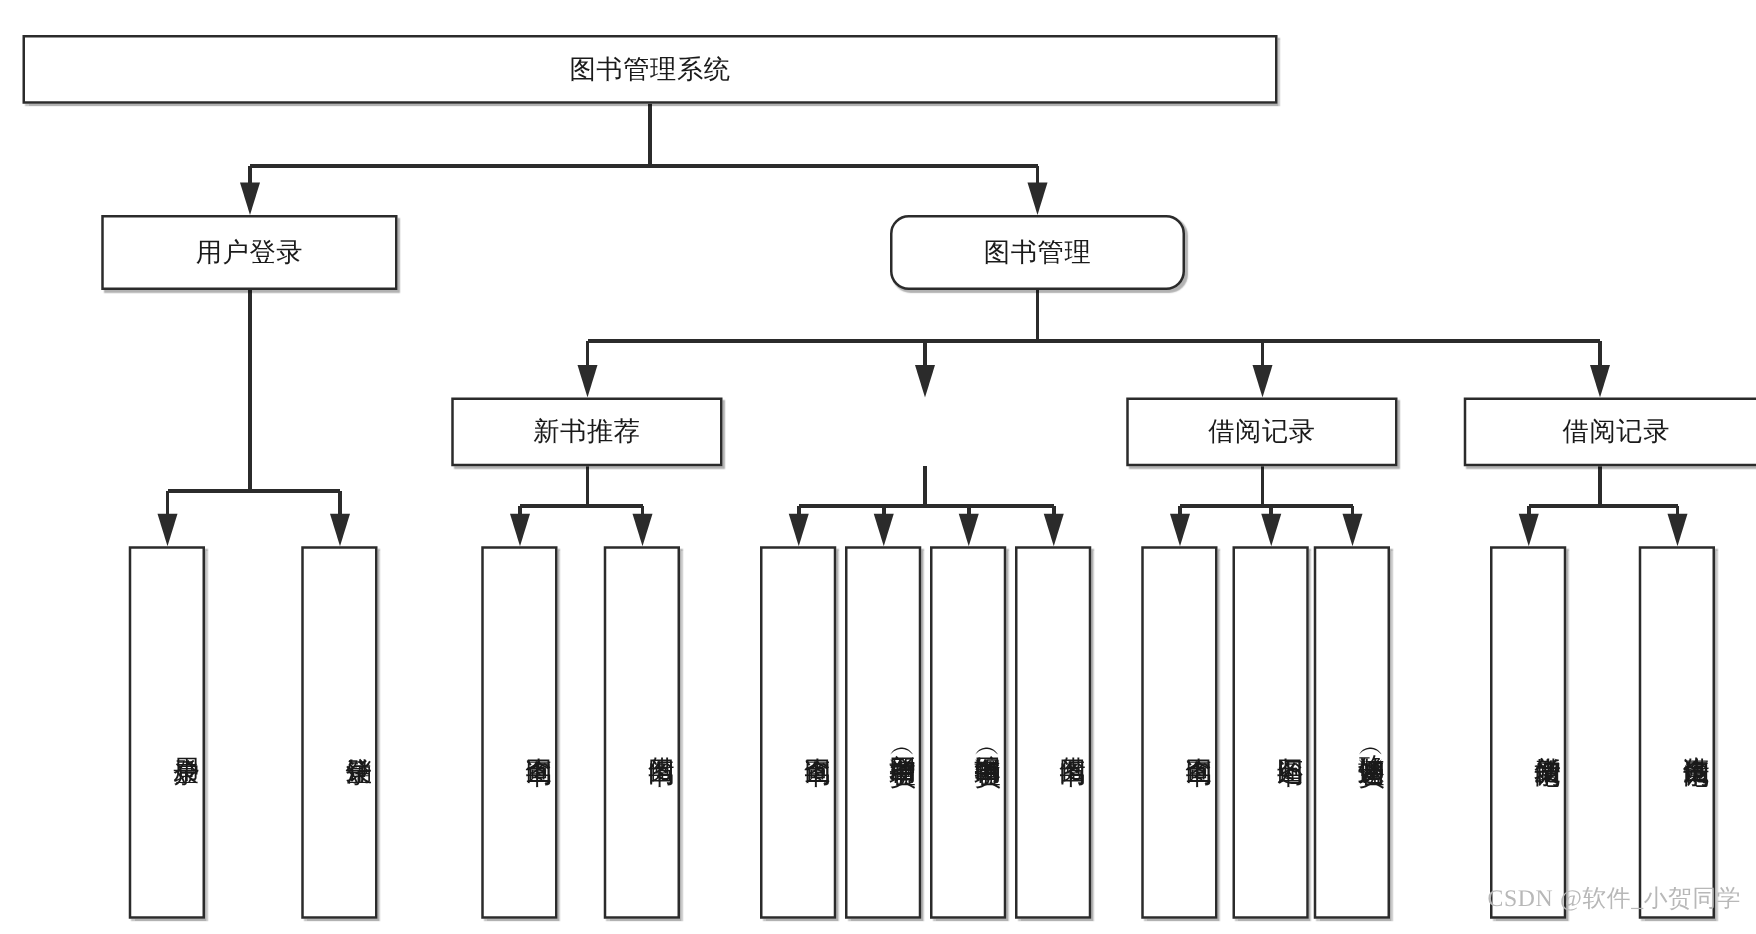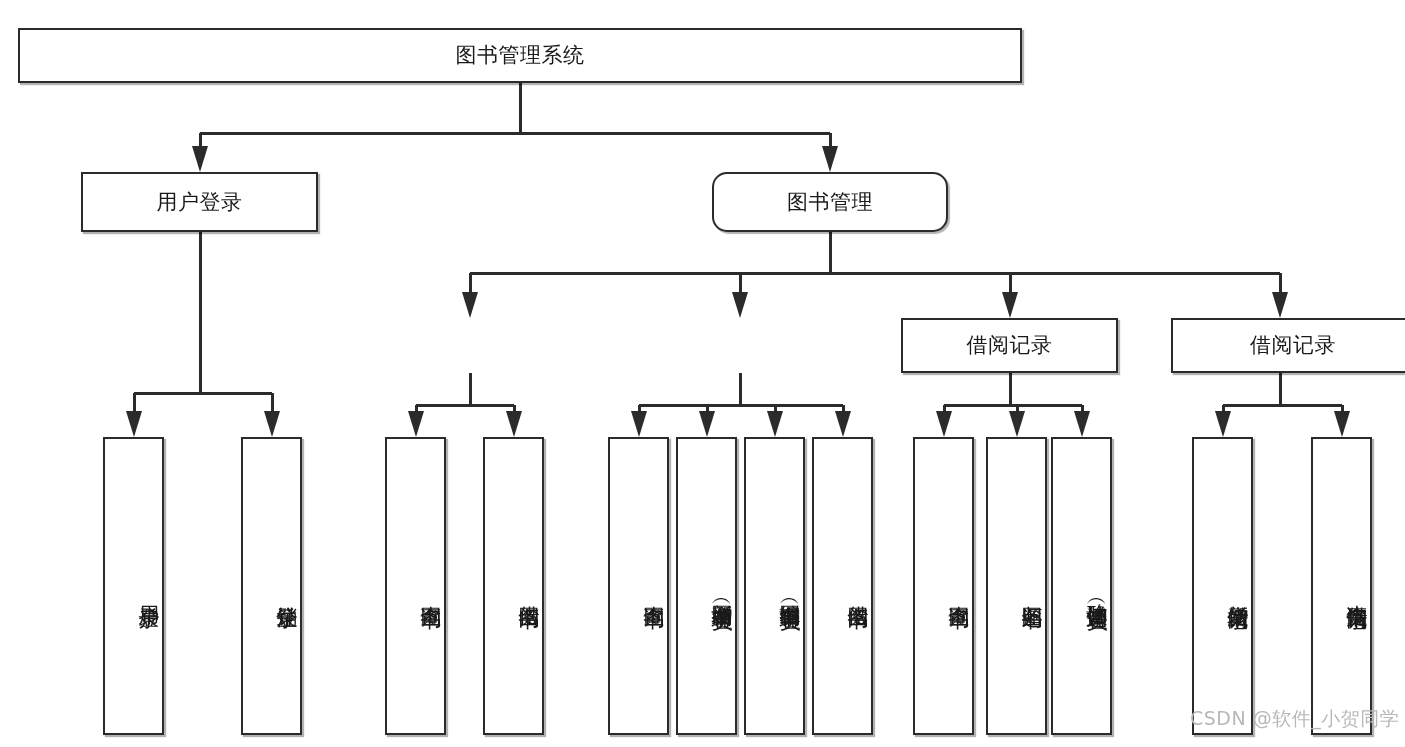--- a/index.html
+++ b/index.html
@@ -116,30 +116,33 @@
       <line x1="1082" y1="405" x2="1082" y2="417" stroke="#2b2b2b" stroke-width="3" shape-rendering="crispEdges"></line>
       <path d="M 1074 411 L 1090 411 L 1082 437 Z" fill="#2b2b2b"></path>
       <line x1="1280" y1="373" x2="1280" y2="405" stroke="#2b2b2b" stroke-width="3" shape-rendering="crispEdges"></line>
       <line x1="1223" y1="405" x2="1342" y2="405" stroke="#2b2b2b" stroke-width="3" shape-rendering="crispEdges"></line>
       <line x1="1223" y1="405" x2="1223" y2="417" stroke="#2b2b2b" stroke-width="3" shape-rendering="crispEdges"></line>
       <path d="M 1215 411 L 1231 411 L 1223 437 Z" fill="#2b2b2b"></path>
       <line x1="1342" y1="405" x2="1342" y2="417" stroke="#2b2b2b" stroke-width="3" shape-rendering="crispEdges"></line>
       <path d="M 1334 411 L 1350 411 L 1342 437 Z" fill="#2b2b2b"></path>
     </svg>
 
-  <div class="watermark" style="left: 1190px; top: 706px;">CSDN @软件_小贺同学</div>
+  <div class="watermark" style="left: 1190px; top: 706px; font-family: Liberation Serif, serif;">CSDN @软件_小贺同学</div>
 
 <div class="node horiz" style="left: 18px; top: 12px; width: 1004px; height: 55px; margin-top: 16px;">
       <span>图书管理系统</span>
     </div>
     <div class="node horiz" style="left: 81px; top: 172px; width: 237px; height: 60px;">
       <span>用户登录</span>
     </div>
     <div class="node horiz" style="left: 712px; top: 172px; width: 236px; height: 60px; border-radius: 15px;">
       <span>图书管理</span>
+    </div>
+    <div class="node horiz" style="left: 361px; top: 318px; width: 217px; height: 55px;">
+      <span>新书推荐</span>
     </div>
     <div class="node horiz" style="left: 901px; top: 318px; width: 217px; height: 55px;">
       <span>借阅记录</span>
     </div>
     <div class="node horiz" style="left: 1171px; top: 318px; width: 244px; height: 55px;">
       <span>借阅记录</span>
     </div>
     <div class="node vert" style="left: 103px; top: 437px; width: 61px; height: 298px;">
       <span>用户登录</span>
     </div>

